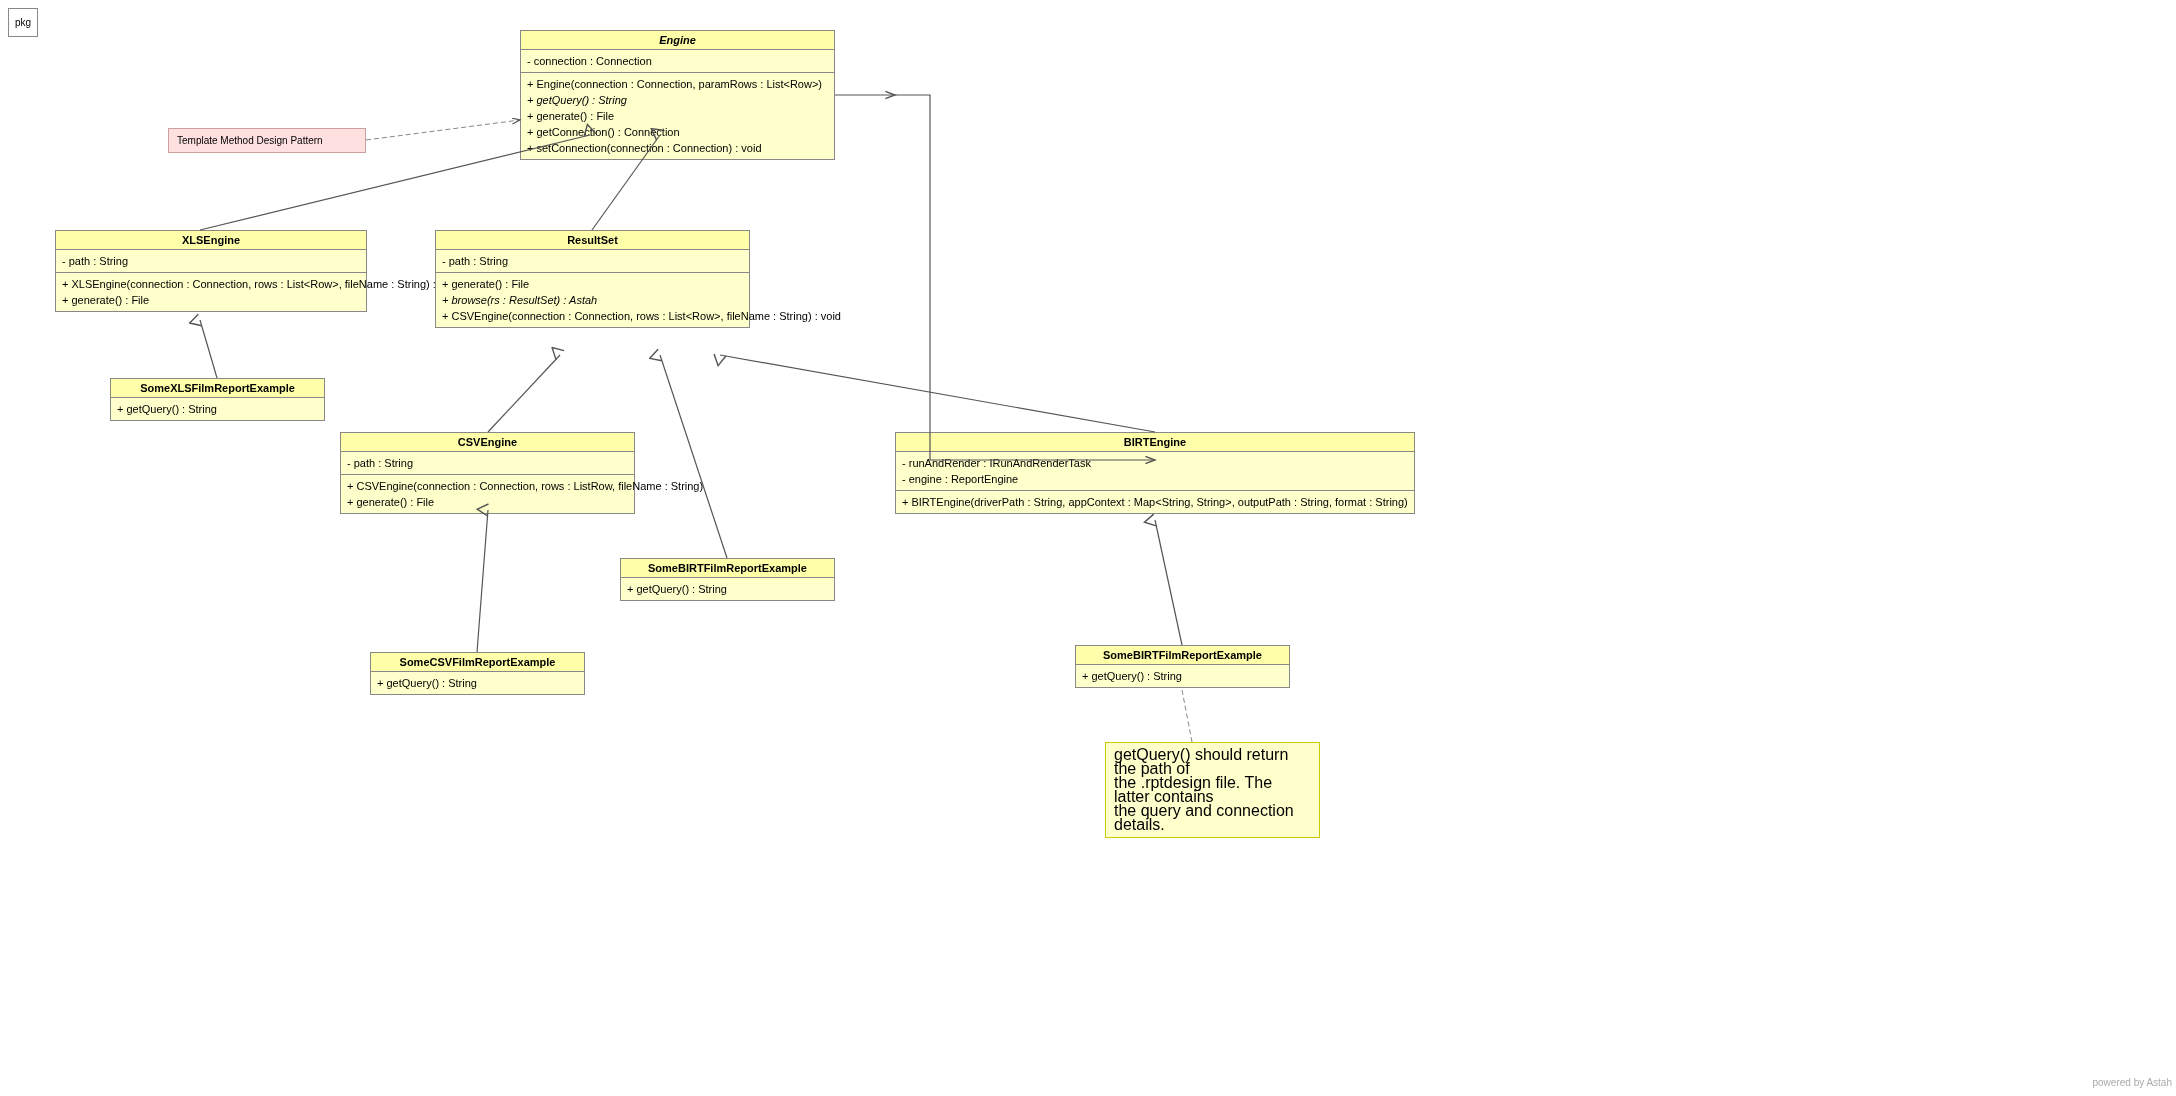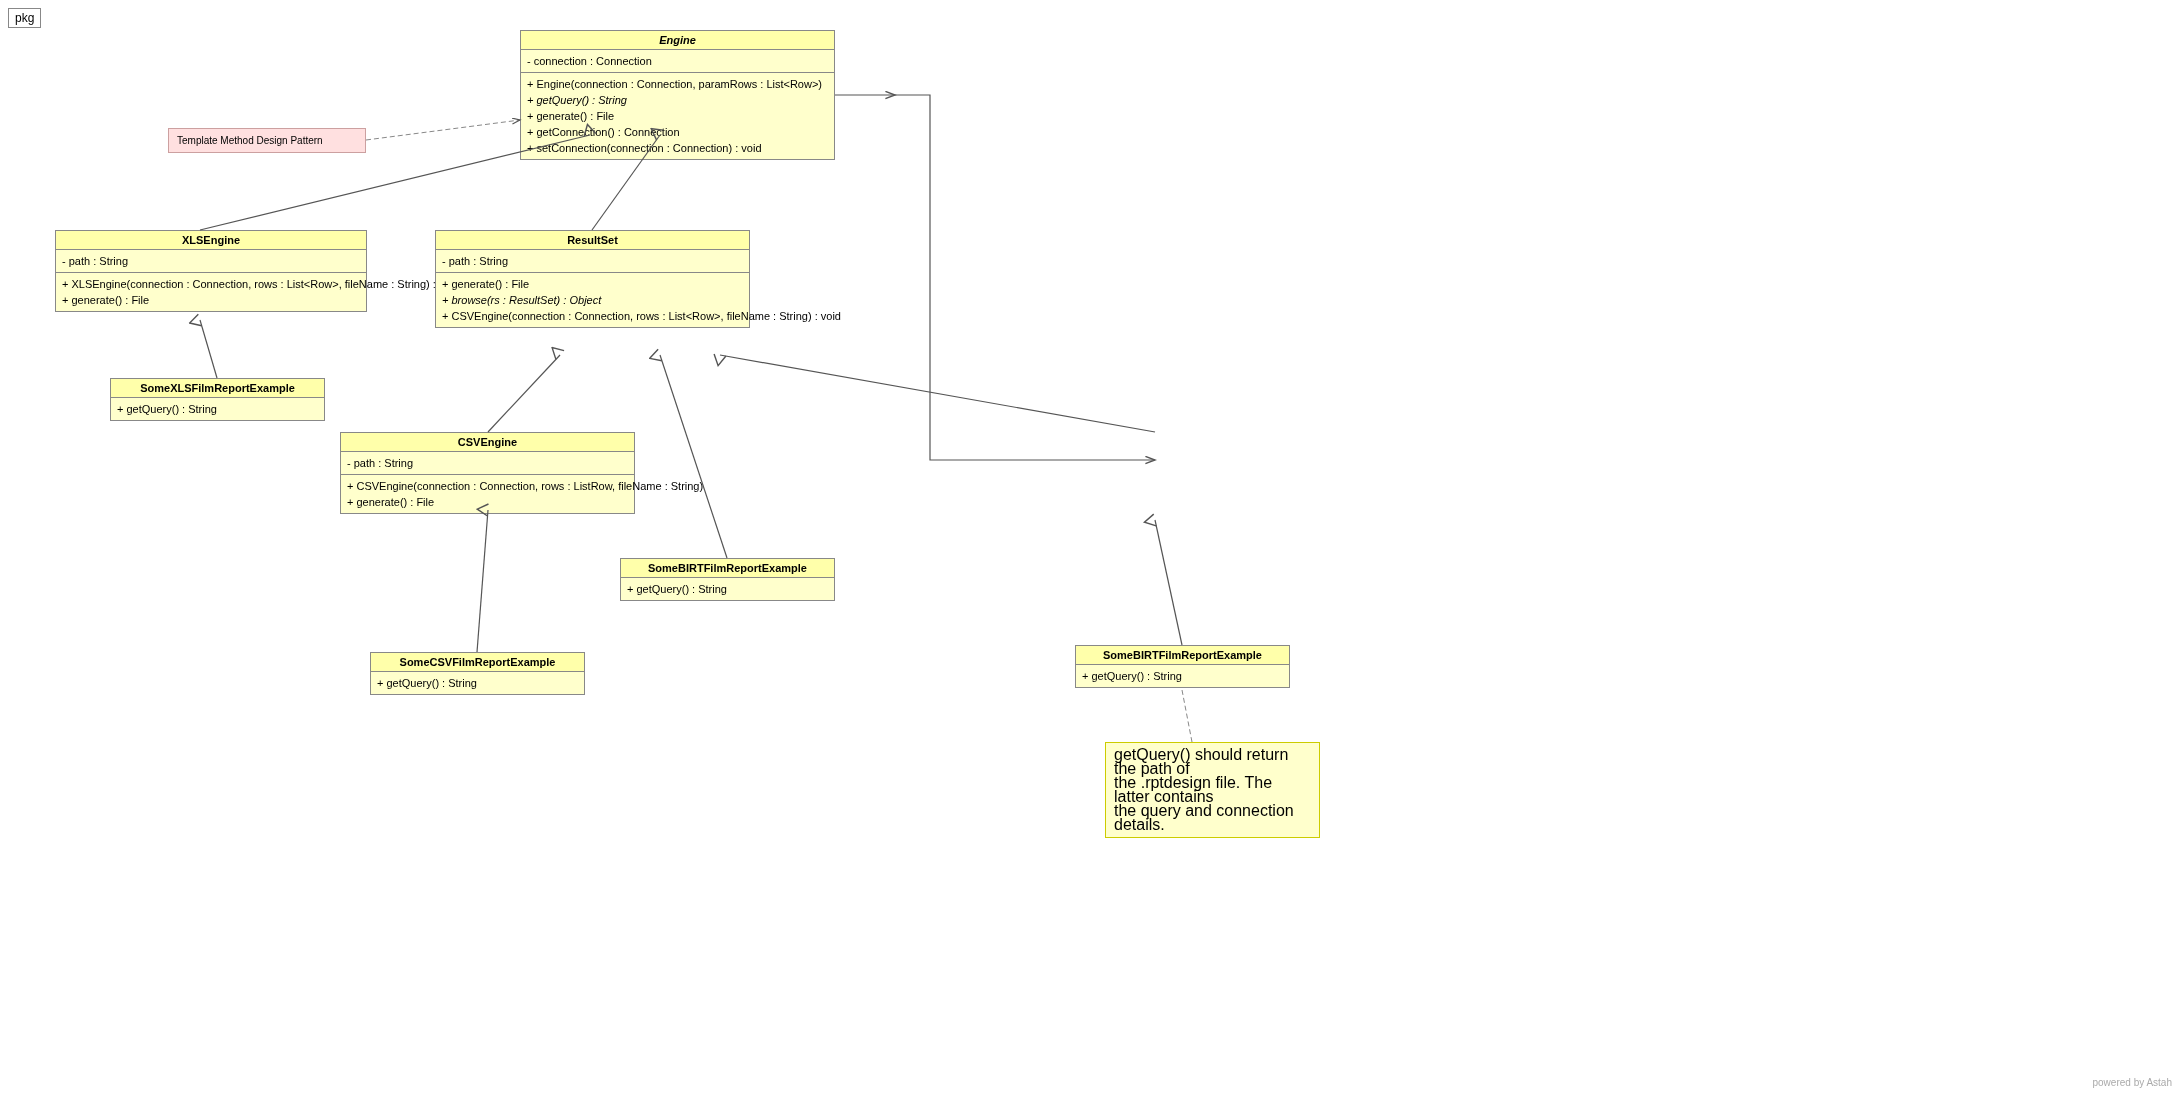--- a/index.html
+++ b/index.html
@@ -65,22 +65,22 @@
     .note-box.yellow-note {
       background: #ffffcc;
       border-color: #cccc00;
     }
     
     .pkg-label {
       position: absolute;
       top: 8px;
       left: 8px;
       border: 1px solid #888;
-      padding: 2px 6px;
-      font-size: 12px;
+      padding: 8px 6px;
+      font-size: 10px;
       background: #fff;
     }
     
     .watermark {
       position: absolute;
       bottom: 8px;
       right: 4px;
       font-size: 10px;
       color: #aaa;
       margin-top: 28px;
@@ -126,36 +126,46 @@
     </div>
   </div>
 
   <div class="uml-class" style="left:435px; top:230px; width:315px;">
     <div class="uml-class-header normal">ResultSet</div>
     <div class="uml-class-section">
       <p>- path : String</p>
     </div>
     <div class="uml-class-section">
       <p>+ generate() : File</p>
-      <p class="italic">+ browse(rs : ResultSet) : Object</p>
+      <p class="italic">+ browse(rs : ResultSet) : Astah</p>
       <p>+ CSVEngine(connection : Connection, rows : List&lt;Row&gt;, fileName : String) : void</p>
     </div>
   </div>
 
   <div class="uml-class" style="left:340px; top:432px; width:295px;">
     <div class="uml-class-header normal">CSVEngine</div>
     <div class="uml-class-section">
       <p>- path : String</p>
     </div>
     <div class="uml-class-section">
       <p>+ CSVEngine(connection : Connection, rows : ListRow, fileName : String)</p>
       <p>+ generate() : File</p>
     </div>
   </div>
 
+  <div class="uml-class" style="left:895px; top:432px; width:520px;">
+    <div class="uml-class-header normal">BIRTEngine</div>
+    <div class="uml-class-section">
+      <p>- runAndRender : IRunAndRenderTask</p>
+      <p>- engine : ReportEngine</p>
+    </div>
+    <div class="uml-class-section">
+      <p>+ BIRTEngine(driverPath : String, appContext : Map&lt;String, String&gt;, outputPath : String, format : String)</p>
+    </div>
+  </div>
 
   <div class="uml-class" style="left:110px; top:378px; width:215px;">
     <div class="uml-class-header normal">SomeXLSFilmReportExample</div>
     <div class="uml-class-section">
       <p>+ getQuery() : String</p>
     </div>
   </div>
 
   <div class="uml-class" style="left:620px; top:558px; width:215px;">
     <div class="uml-class-header normal">SomeBIRTFilmReportExample</div>

